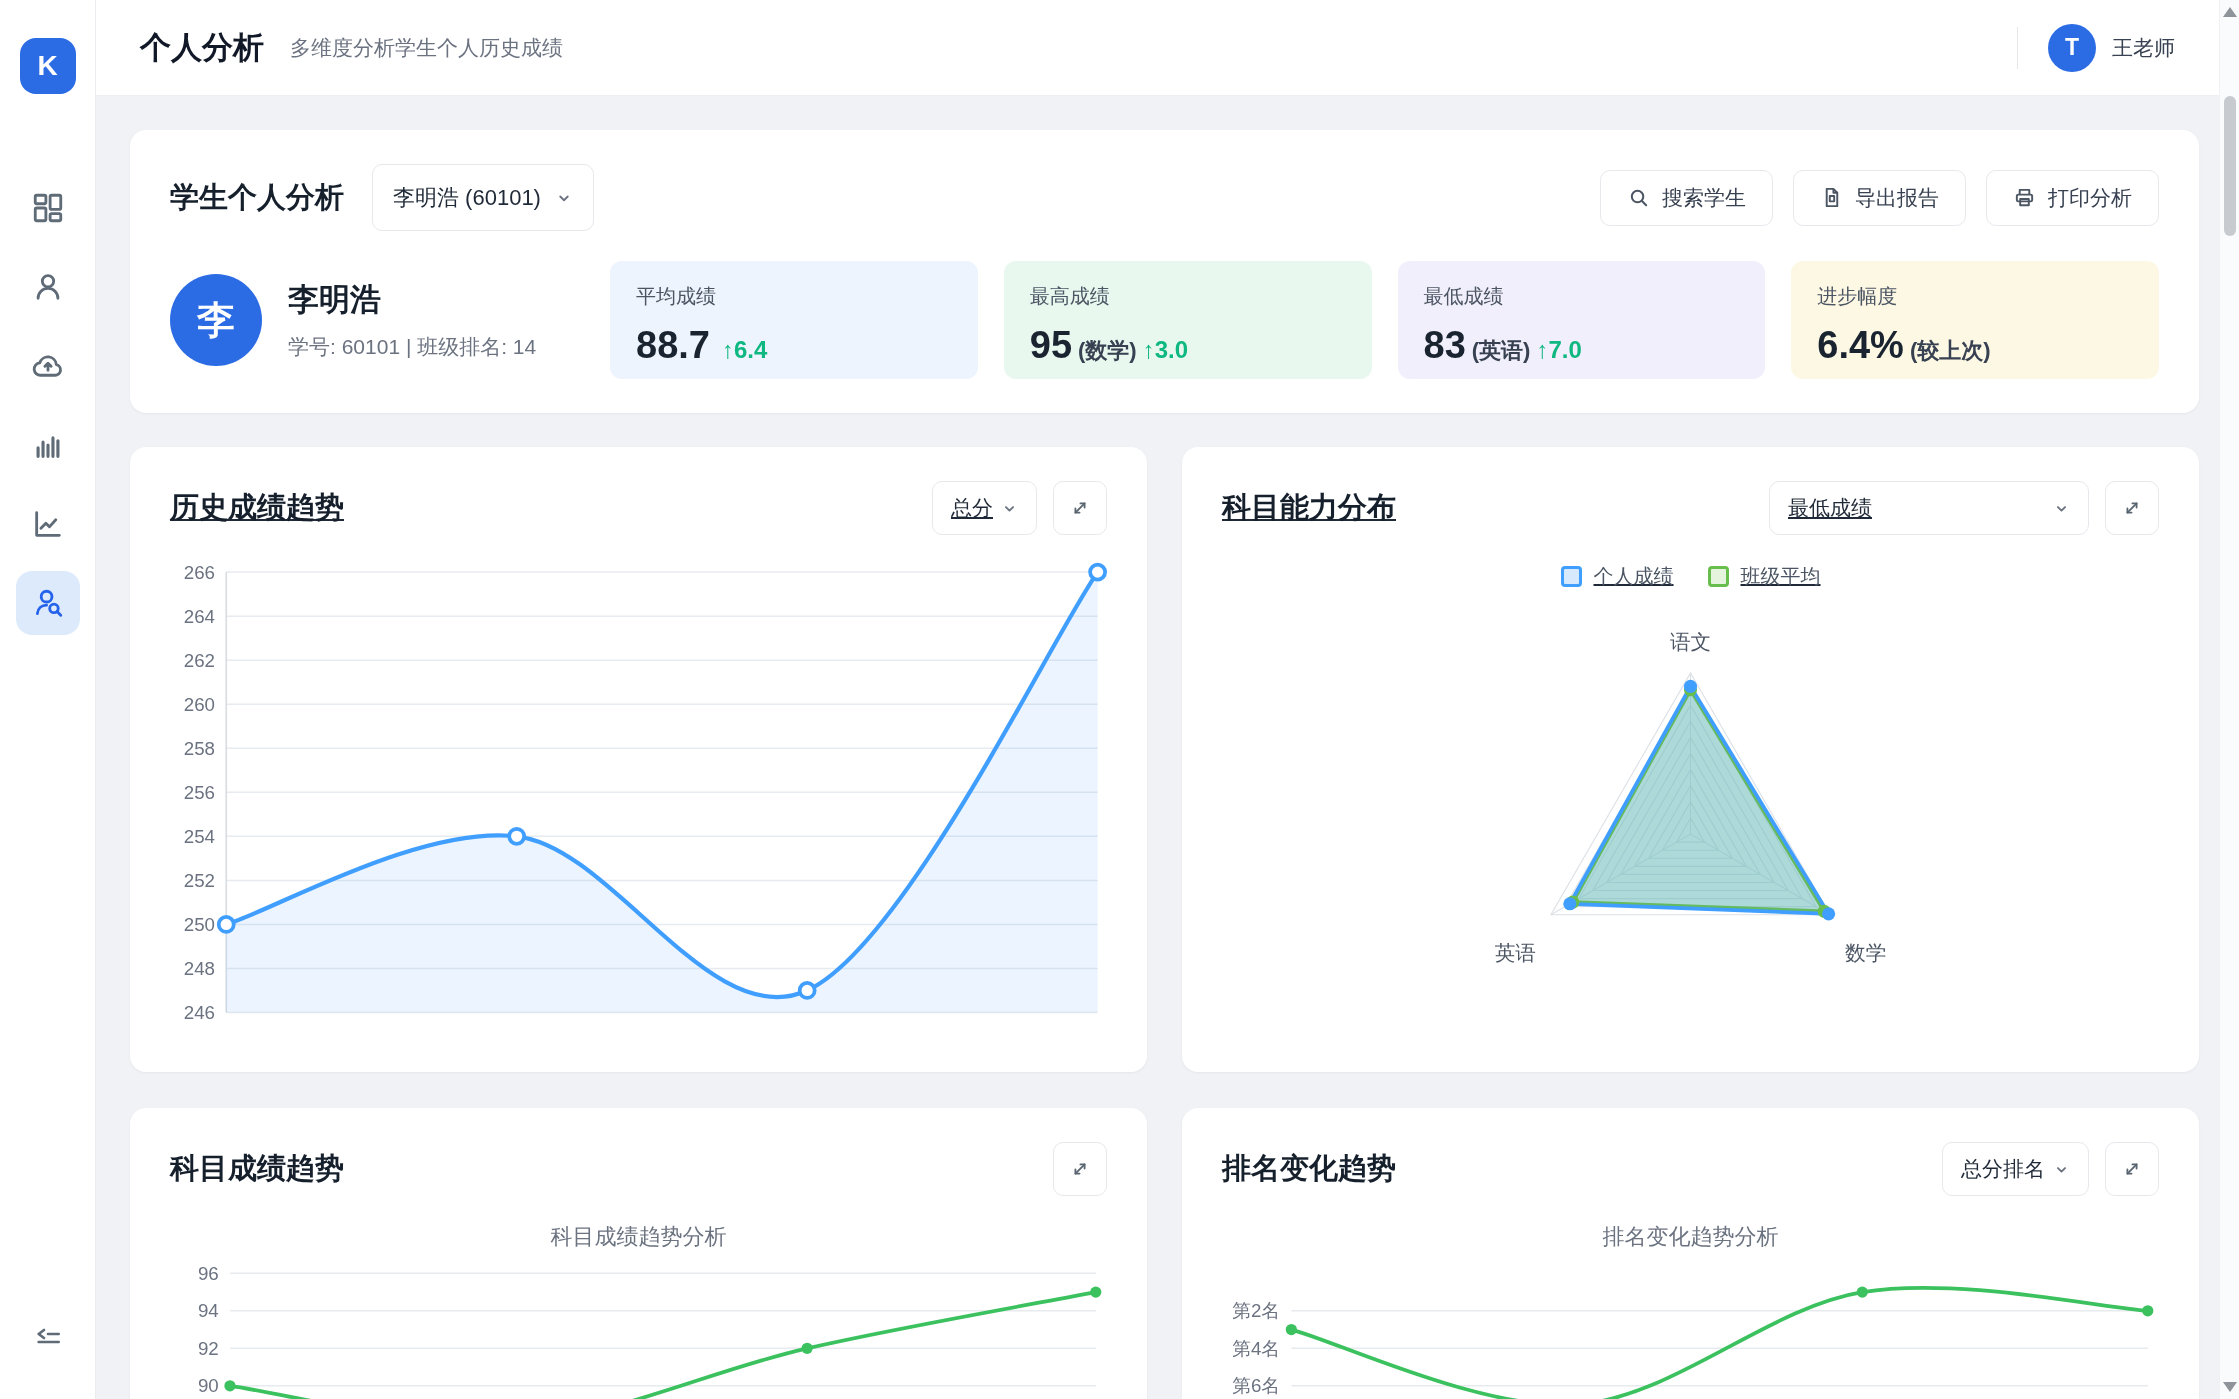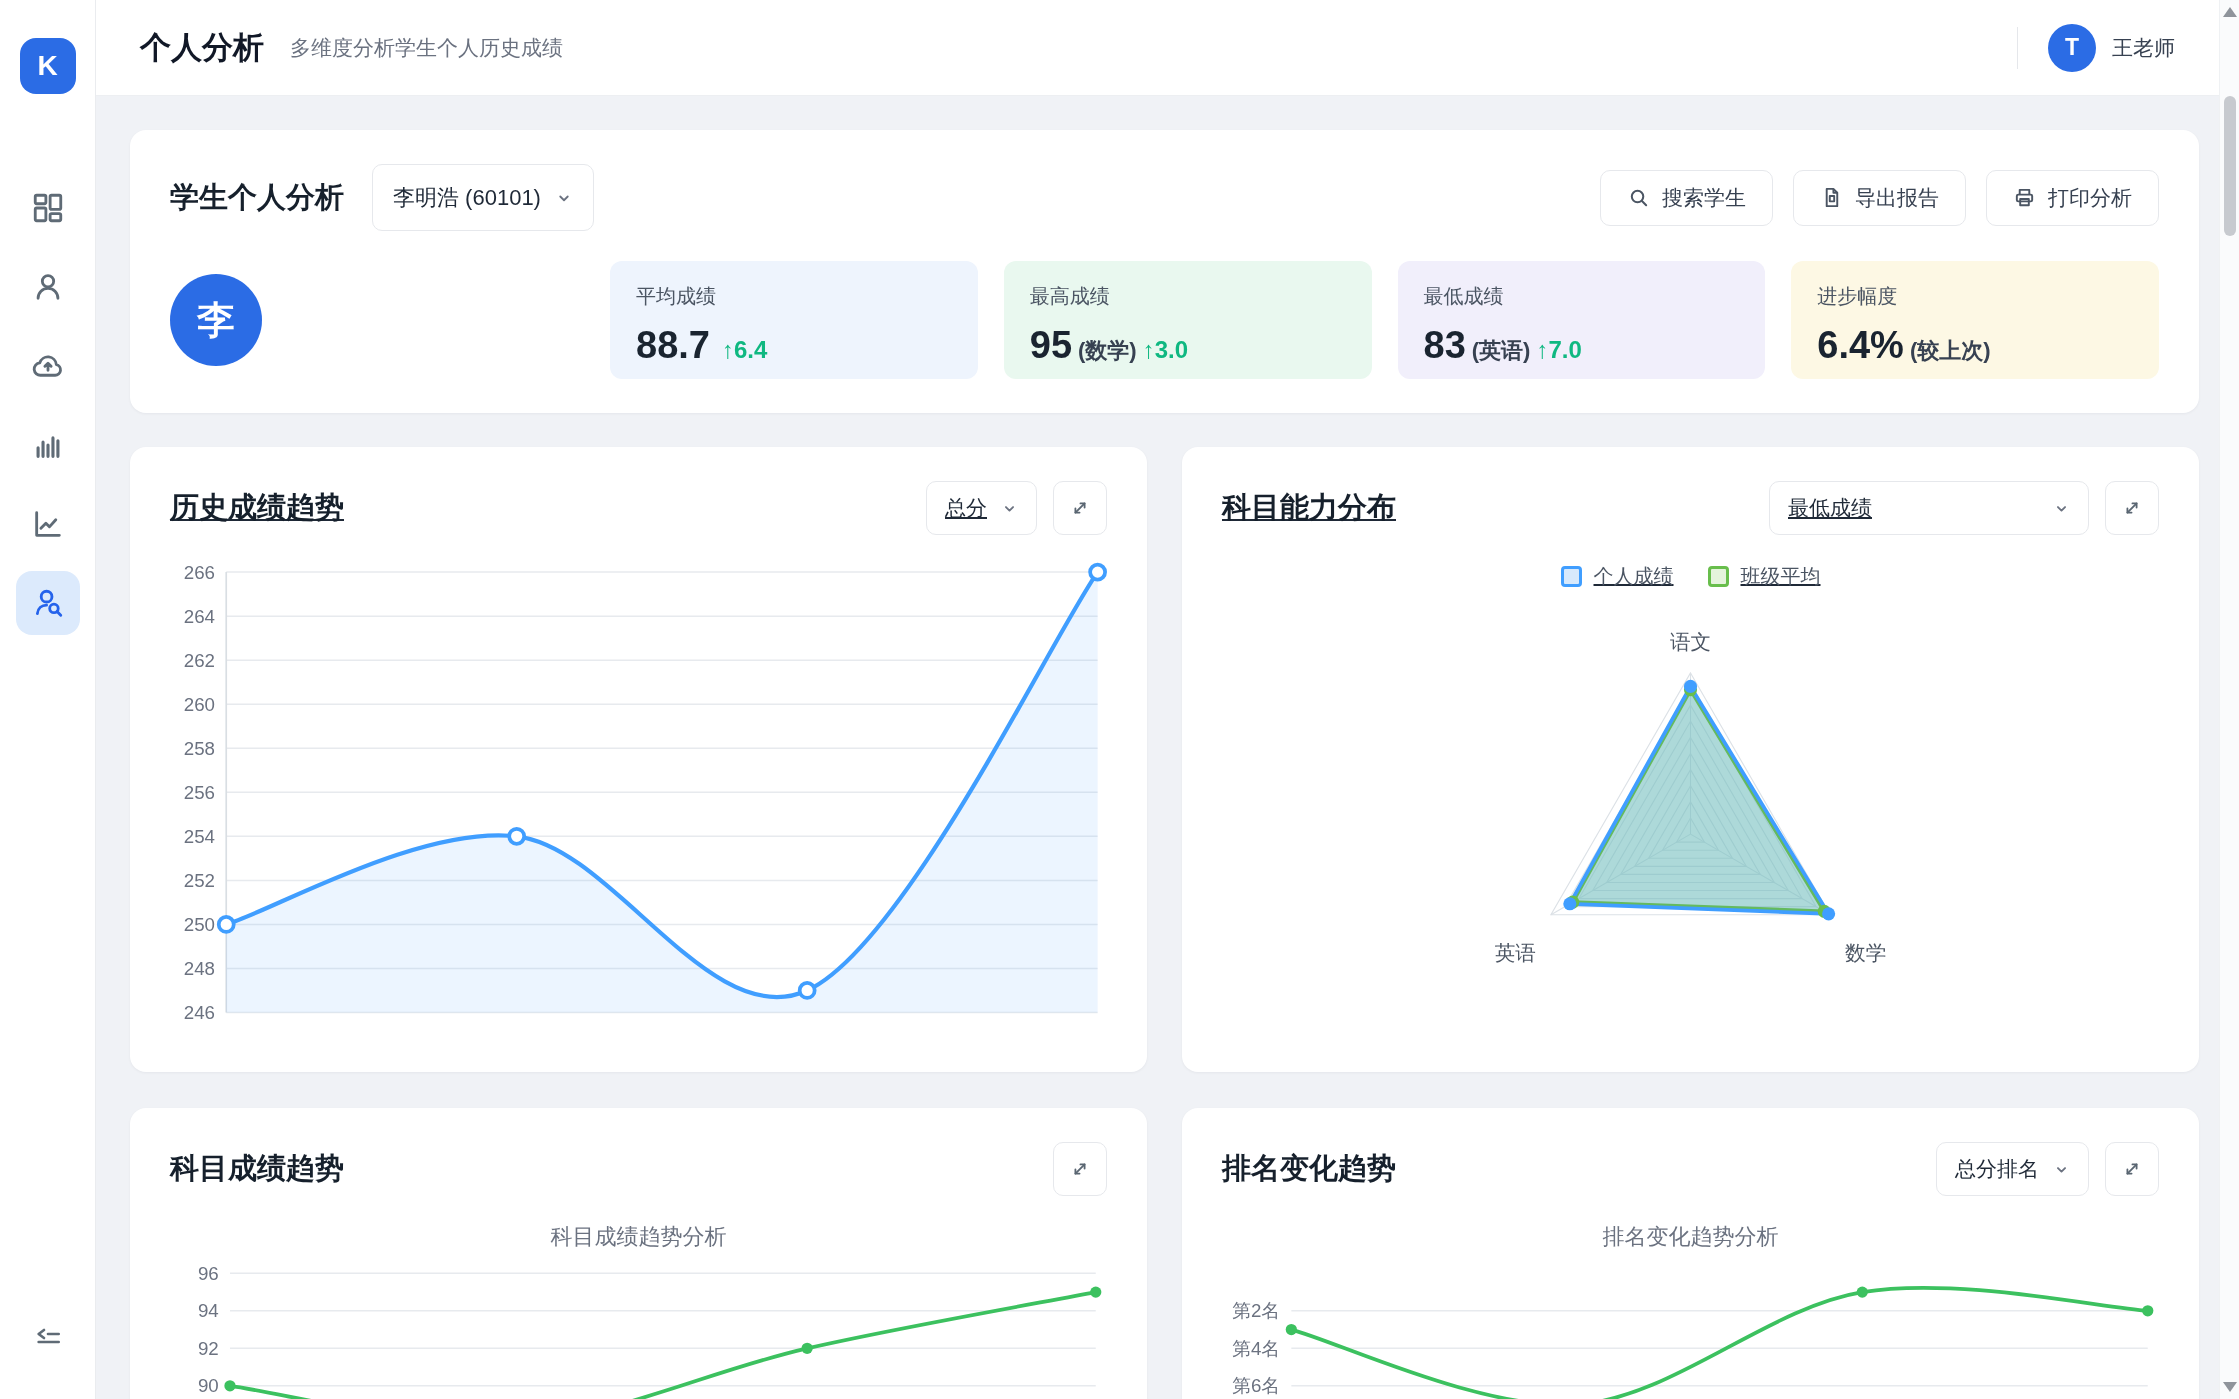--- a/index.html
+++ b/index.html
@@ -112,21 +112,21 @@
 
   
   .charts-grid { display:grid; grid-template-columns:1fr 1fr; gap:36px 35px; margin-top:34px; }
   .chart-card { padding:34px 40px; }
   .chart-card.row1 { height:625px;text-decoration:underline; }
   .chart-card.row2 { height:660px; }
   .chart-header { display:flex; align-items:center; }
   .chart-title { font-size:29px; font-weight:bold; color:#16202C; }
   .chart-controls { margin-left:auto; display:flex; gap:16px; align-items:center; }
   .select-sm {
-    display:flex; align-items:center; gap:14px; height:54px; padding:0 18px;
+    display:flex; align-items:center; gap:8px; height:54px; padding:0 18px;
     border:1.5px solid #E6E8EC; border-radius:10px; font-size:21px; color:#1F2937;
     background:#fff; cursor:pointer;
   }
   .select-wide { width:320px; justify-content:space-between; }
   .expand-btn {
     width:54px; height:54px; border:1.5px solid #E6E8EC; border-radius:10px;
     background:#fff; display:flex; align-items:center; justify-content:center;
     color:#5A6672; cursor:pointer;
   }
   .expand-btn svg { width:22px; height:22px; }
@@ -268,20 +268,24 @@
             </svg>
           </span>
           <span>打印分析</span>
         </button>
       </div>
     </div>
 
     <div class="overview-body">
       <div class="profile">
         <div class="profile-avatar">李</div>
+        <div class="profile-info">
+          <div class="profile-name">李明浩</div>
+          <div class="profile-meta">学号: 60101 | 班级排名: 14</div>
+        </div>
       </div>
       <div class="stats">
         <div class="stat-box" style="background: rgb(238, 244, 253);">
           <div class="stat-label">平均成绩</div>
           <div class="stat-value-row">
             <span class="stat-value">88.7</span>
             <span class="stat-ann"></span>
             <span class="stat-delta" style="color: rgb(15, 184, 129);">↑6.4</span>
           </div>
         </div>

